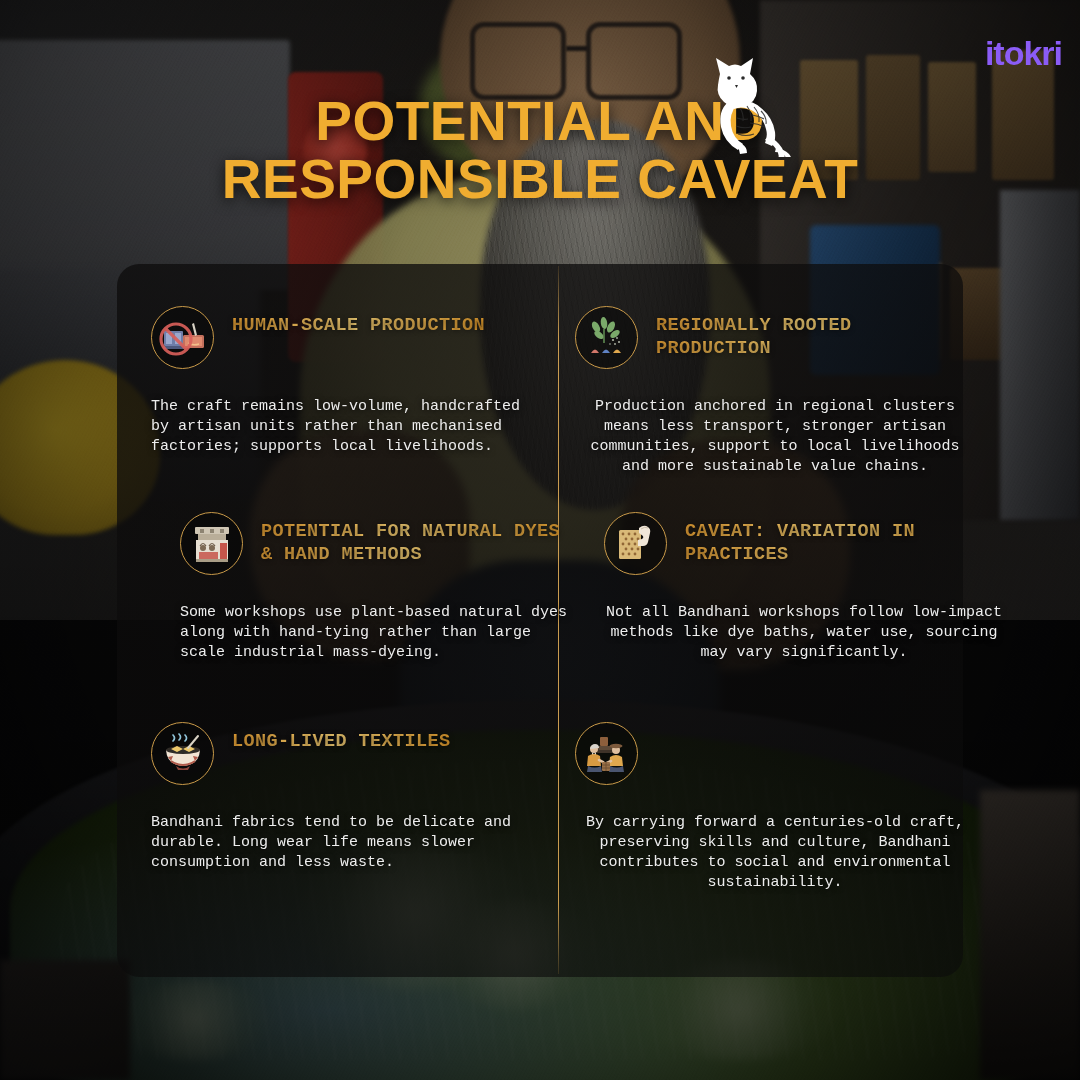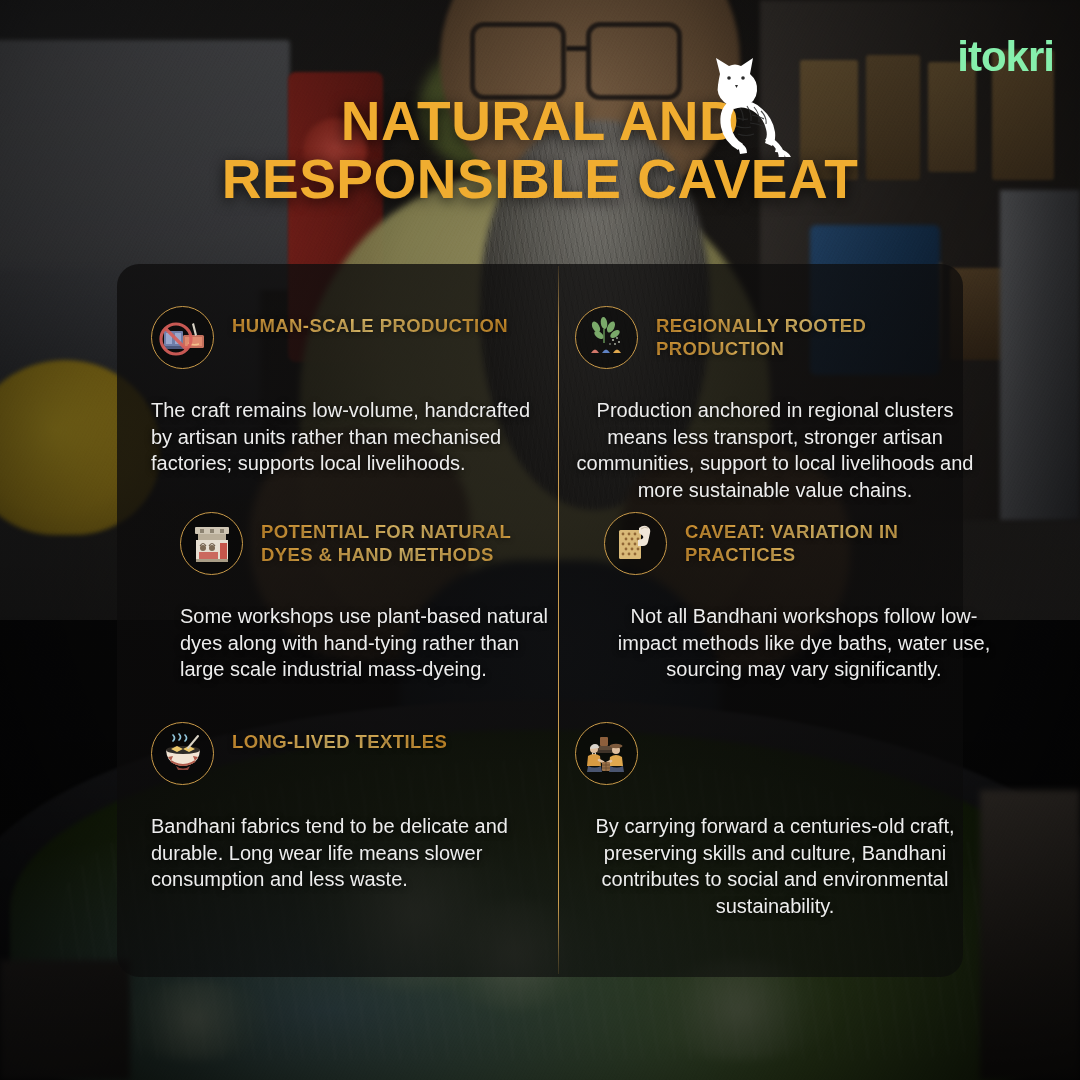--- a/index.html
+++ b/index.html
@@ -219,23 +219,23 @@
     background:
       radial-gradient(ellipse at 50% 42%, rgba(0,0,0,0) 35%, rgba(0,0,0,.45) 78%, rgba(0,0,0,.72) 100%);
   }
   .bg-darken {
     position:absolute; inset:0;
     background:linear-gradient(180deg, rgba(0,0,0,.34) 0%, rgba(0,0,0,.30) 22%, rgba(0,0,0,.42) 60%, rgba(0,0,0,.50) 100%);
   }
 
   
   .logo {
-    position:absolute; right:26px; top:36px;
-    font-size:42px; font-weight:bold; letter-spacing:-1px;
-    color:#86efac;
+    position:absolute; right:18px; top:36px;
+    font-size:34px; font-weight:bold; letter-spacing:-1px;
+    color:#8b5cf6;
     line-height:1;
     z-index:6;
   }
 
   .title-wrap {
     position:absolute; left:0; top:92px; width:1080px;
     text-align:center;
     z-index:5;
   }
   .title {
@@ -264,21 +264,21 @@
     width:1px; height:708px;
     background:linear-gradient(180deg, rgba(200,150,70,.15) 0%, rgba(212,163,83,.95) 10%, rgba(212,163,83,.95) 90%, rgba(200,150,70,.15) 100%);
     z-index:5;
   }
 
   .grid {
     position:absolute; left:117px; top:264px;
     width:846px; height:713px;
     z-index:5;
   }
-  .cell { position:absolute; }
+  .cell { position:absolute;font-family:Liberation Mono, monospace; }
 
   .cell.c-l { left:34px;  width:410px; }
   .cell.c-r { left:458px; width:412px; }
   .cell.r-1 { top:42px;  }
   .cell.r-2 { top:248px;margin-left:29px; }
   .cell.r-3 { top:458px; }
 
   .cell-head {
     display:flex; align-items:flex-start; gap:18px;
   }
@@ -300,21 +300,21 @@
     background:linear-gradient(100deg,#e7a135 0%, #f3ce74 48%, #e09a2c 100%);
     -webkit-background-clip:text; background-clip:text;
     -webkit-text-fill-color:transparent;
     text-shadow:0 1px 5px rgba(0,0,0,.5);
     max-width:300px;
   }
   .cell.c-r .cell-title { max-width:305px; }
 
   .cell-body {
     margin-top:28px;
-    font-size:20px; line-height:1.33;
+    font-size:15px; line-height:1.33;
     color:#ededed;
     text-shadow:0 1px 6px rgba(0,0,0,.85);
     max-width:388px;
   }
   .cell.c-r .cell-body { max-width:400px;text-align:center; }
 </style>
 </head>
 <body>
 
 <div id="poster">
@@ -361,21 +361,21 @@
     <div class="bg-grain"></div>
     <div class="bg-vignette"></div>
     <div class="bg-darken"></div>
   </div>
 
   <div class="logo">
     <span>itokri</span>
   </div>
 
   <div class="title-wrap">
-    <div class="title">NATURAL AND</div>
+    <div class="title">POTENTIAL AND</div>
     <div class="title">RESPONSIBLE CAVEAT</div>
   </div>
 
   <svg class="cat-mark" viewBox="0 0 115 105">
     <g fill="#ffffff">
       <path d="M30 22 l-4 -16 l13 8 q6 -3 12 0 l12 -8 l-3 16 q8 7 7 17 q-1 12 -13 15 q-12 3 -20 -4 q-8 -7 -6 -17 q1 -7 2 -11 z"></path>
       <path d="M44 50 q16 -4 27 6 q12 10 14 24 q1 9 -3 14 l-7 -3 q3 -7 1 -14 q-3 -12 -13 -18 q-10 -6 -19 -2 z"></path>
       <path d="M47 52 q-8 10 -6 22 q2 12 12 18 l-5 6 q-14 -8 -17 -23 q-3 -16 7 -25 z"></path>
       <path d="M78 84 q9 4 14 12 q4 7 2 12 l-6 -1 q2 -5 -2 -10 q-4 -6 -11 -9 z"></path>
       <path d="M52 92 q5 3 5 9 l-7 1 q-1 -6 -3 -9 z"></path>

